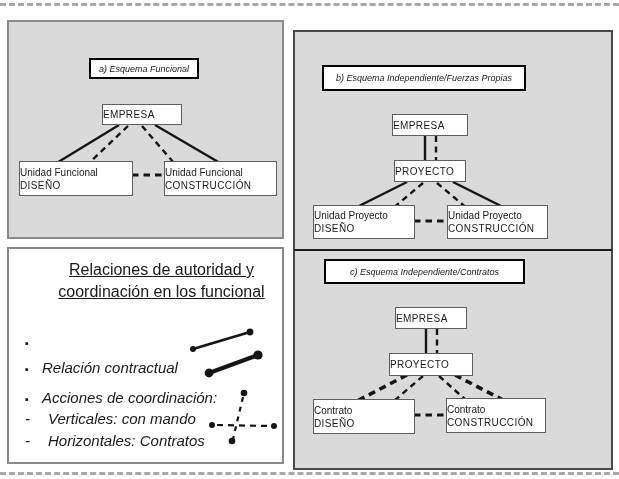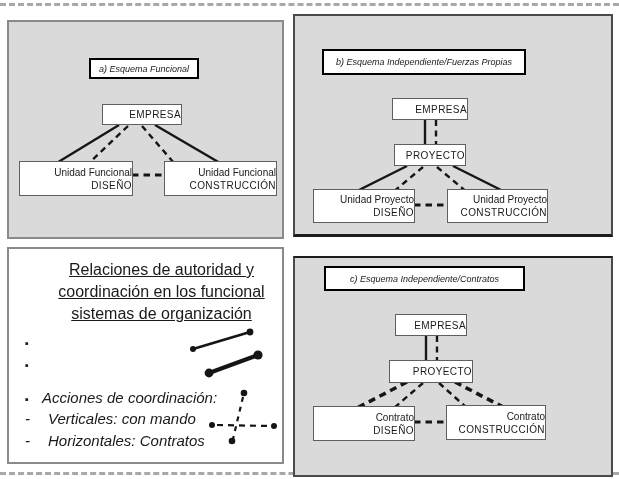--- a/index.html
+++ b/index.html
@@ -11,34 +11,34 @@
   .page{position:relative;width:619px;height:479px;background:var(--page-bg);
         font-family:"Liberation Sans","DejaVu Sans",sans-serif;color:var(--text);overflow:hidden;}
   .dotted-line{position:absolute;left:0;width:619px;height:0;border-top:3px dashed var(--dots);}
   .dotted-line.top{top:3px;}
   .dotted-line.bottom{top:472px;}
   .panel{position:absolute;box-sizing:border-box;}
   .panel.gray{background:var(--panel-bg);border:2px solid var(--panel-border);}
   .panel.dark{background:var(--panel-bg);border:2px solid var(--dark-border);}
   .panel.white{background:#fff;border:2px solid var(--panel-border);}
   #panel-a{left:7px;top:20px;width:277px;height:219px;}
-  #panel-b{left:293px;top:14px;width:320px;height:223px;border-bottom:3px solid var(--divider);}
-  #panel-c{left:293px;top:256px;width:320px;height:221px;border-top:2px solid var(--divider);}
+  #panel-b{left:293px;top:30px;width:320px;height:223px;border-bottom:3px solid var(--divider);}
+  #panel-c{left:293px;top:249px;width:320px;height:221px;border-top:2px solid var(--divider);}
   #legend{left:7px;top:247px;width:277px;height:217px;}
   .connectors{position:absolute;left:0;top:0;}
   .connectors line{stroke:var(--line-color);stroke-linecap:butt;}
   .ln-solid{stroke-width:2.4;}
   .ln-dash{stroke-width:2.4;stroke-dasharray:6 4.5;}
   .ln-thickdash{stroke-width:3.6;stroke-dasharray:7 5;}
   .ln-horiz{stroke-width:2.8;stroke-dasharray:6.5 5;}
   .titlebox{position:absolute;box-sizing:border-box;background:#fff;border:2px solid var(--title-border);
             display:flex;align-items:center;justify-content:center;font-style:italic;font-size:9px;
             white-space:nowrap;}
   .node{position:absolute;box-sizing:border-box;background:#fff;border:1px solid var(--box-border);
-        display:flex;flex-direction:column;align-items:flex-end;justify-content:center;
+        display:flex;flex-direction:column;align-items:flex-start;justify-content:center;
         font-size:10px;line-height:1.3;text-align:center;}
   .node .caps{letter-spacing:0.4px;}
   
   .legend-title{position:absolute;left:0;top:10px;width:100%;text-align:center;
                 font-size:16px;line-height:22px;padding-left:16px;}
   .legend-title span{text-decoration:underline;}
   .legend-item{position:absolute;left:16px;display:flex;align-items:baseline;
                font-style:italic;font-size:15px;white-space:nowrap;}
   .legend-item .bullet{width:17px;font-style:normal;font-size:11px;flex:0 0 17px;}
   .legend-item .bullet.dash{font-size:15px;font-style:italic;}
@@ -133,28 +133,28 @@
     <div class="node" style="left:151px;top:147px;width:100px;height:35px">
       <span>Contrato</span>
       <span class="caps">CONSTRUCCIÓN</span>
     </div>
   </section>
 
   <section class="panel white" id="legend">
     <div class="legend-title">
       <span>Relaciones de autoridad y</span><br>
       <span>coordinación en los funcional</span><br>
-      <span>sistemas de organización</span>
     </div>
 
     <div class="legend-item" style="top:88px">
       <span class="bullet">▪</span>
     </div>
     <div class="legend-item" style="top:110px">
       <span class="bullet">▪</span>
+      <span class="label">Relación contractual</span>
     </div>
     <div class="legend-item" style="top:140px">
       <span class="bullet">▪</span>
       <span class="label">Acciones de coordinación:</span>
     </div>
     <div class="legend-item sub" style="top:161px">
       <span class="bullet dash">-</span>
       <span class="label">Verticales: con mando</span>
     </div>
     <div class="legend-item sub" style="top:183px">

